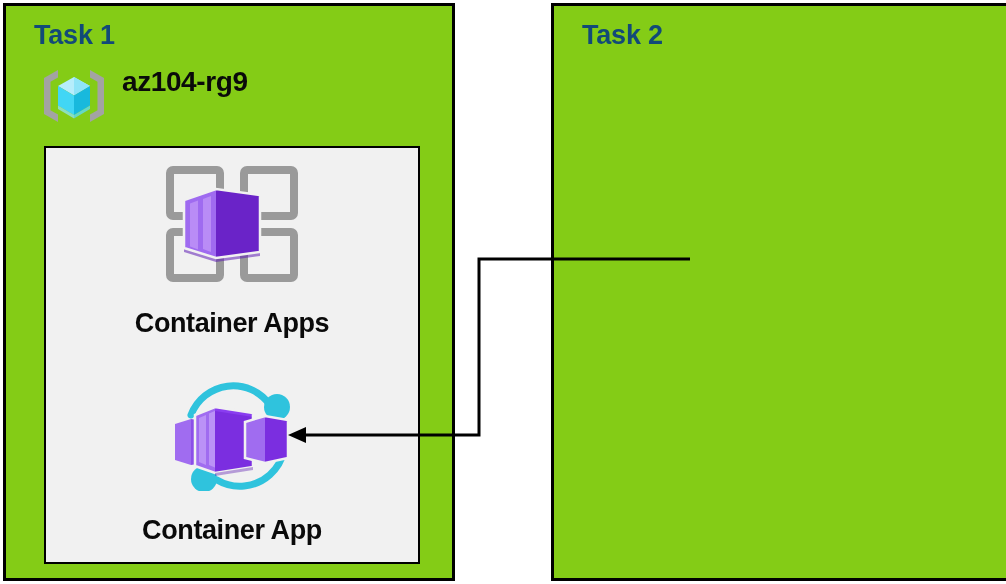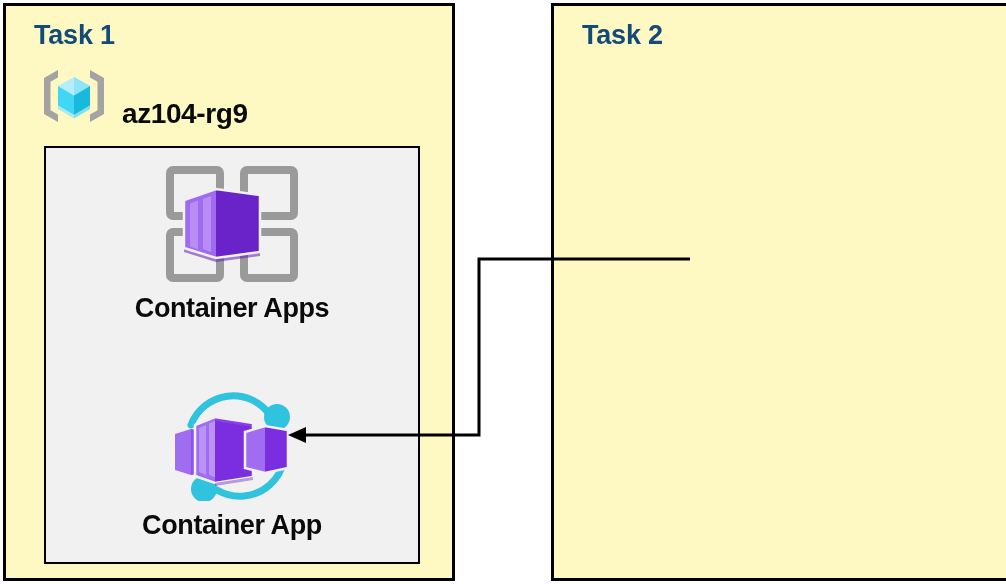--- a/index.html
+++ b/index.html
@@ -17,21 +17,21 @@
   #canvas {
     position: absolute;
     left: 0; top: 0;
     width: 1006px;
     height: 584px;
   }
 
   
   .task-panel {
     position: absolute;
-    background: #fef9c3;
+    background: #84cc16;
     border: 3px solid #000000;
     box-sizing: border-box;
   }
   #task1-panel { left: 3px;   top: 3px; width: 452px; height: 578px; }
   #task2-panel { left: 551px; top: 3px; width: 492px; height: 578px; }
 
   .task-title {
     position: absolute;
     left: 28px;
     top: 14px;
@@ -41,21 +41,21 @@
     letter-spacing: -0.2px;
     white-space: nowrap;
   }
 
   
   #rg-row {
     position: absolute;
     left: 34px;
     top: 60px;
     display: flex;
-    align-items: flex-end;
+    align-items: flex-start;
     gap: 14px;
   }
   #rg-label {
     font-size: 28px;
     font-weight: bold;
     color: #0a0a0a;
     white-space: nowrap;
     letter-spacing: -0.4px;
   }
 
@@ -77,24 +77,24 @@
   .resource-icon {
     display: block;
     margin: 0 auto;
   }
   .resource-label {
     font-size: 27px;
     font-weight: bold;
     color: #0a0a0a;
     line-height: 1.12;
     letter-spacing: -0.4px;
-    margin-top: 5px;
+    margin-top: 20px;
   }
   #cae-block { left: 0; top: 16px; }
-  #ca-block  { left: 0; top: 241px; text-align: center; }
+  #ca-block  { left: 0; top: 231px; text-align: center; }
 
   
   #connector {
     position: absolute;
     left: 0; top: 0;
     width: 1006px;
     height: 584px;
     pointer-events: none;
   }
 </style>

